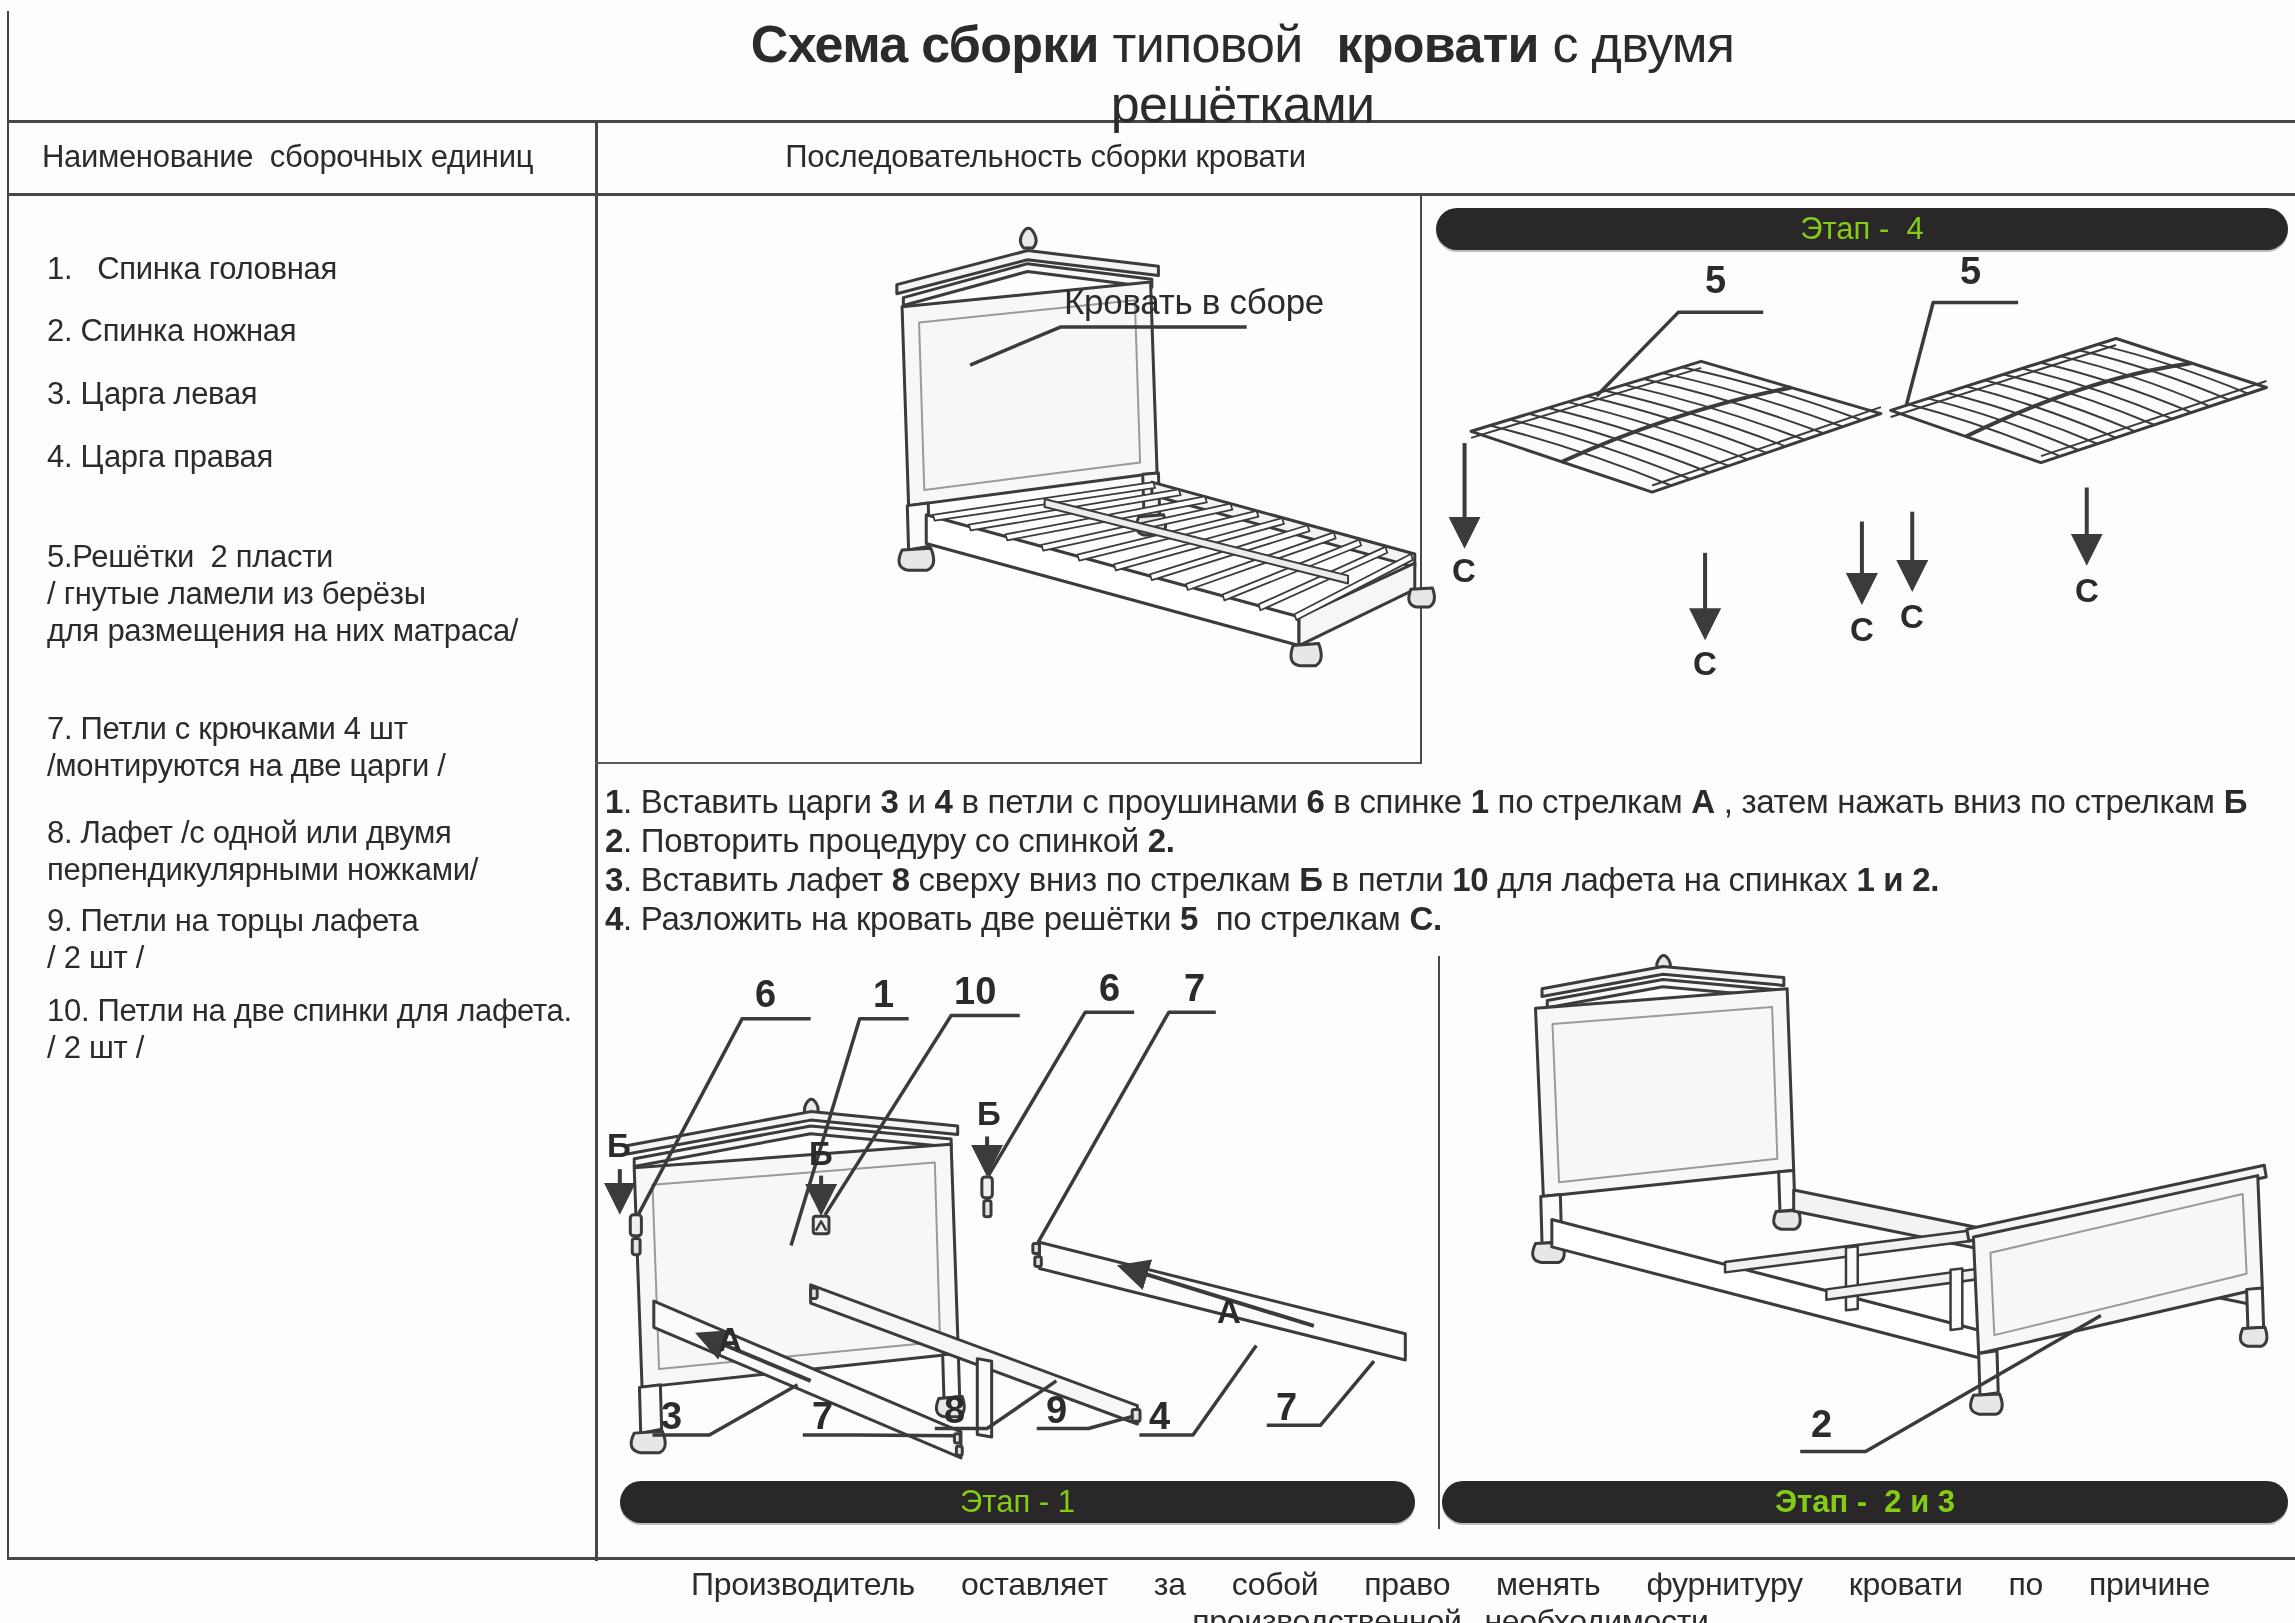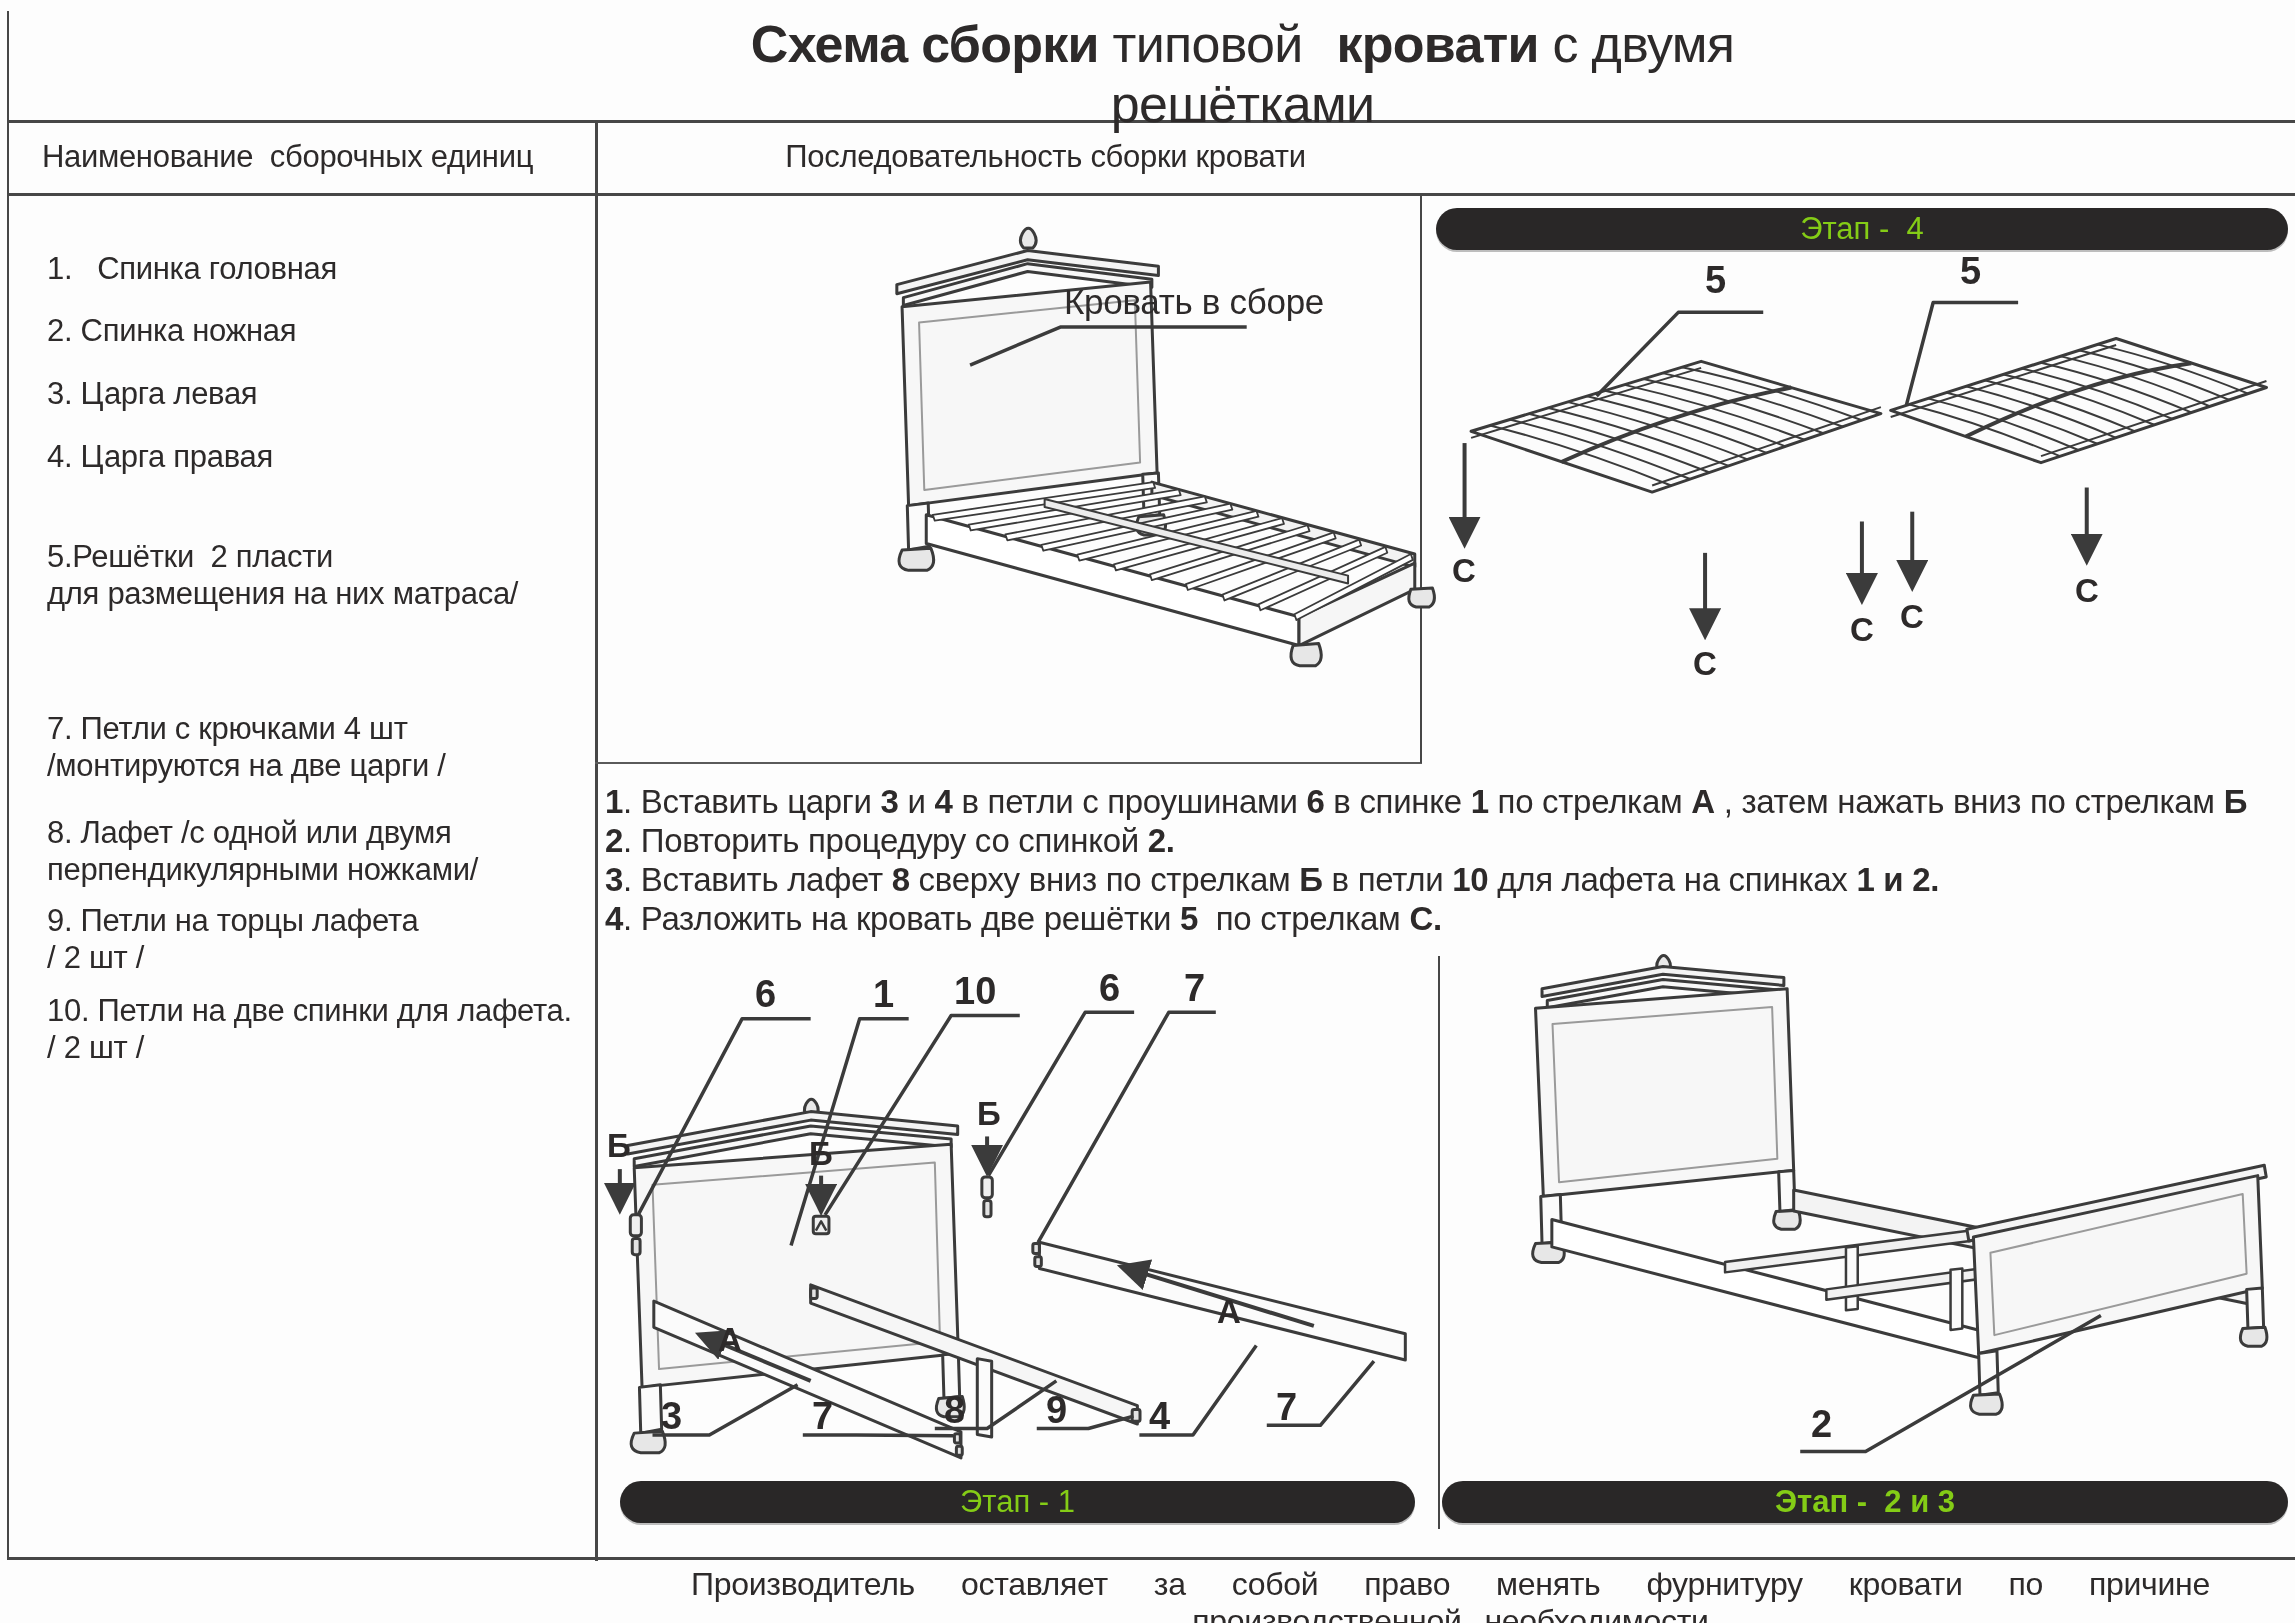--- a/index.html
+++ b/index.html
@@ -51,20 +51,21 @@
       <div class="t">2. Спинка ножная</div>
     </div>
   <div class="parts-item" style="top:375px;">
       <div class="t">3. Царга левая</div>
     </div>
   <div class="parts-item" style="top:438px;">
       <div class="t">4. Царга правая</div>
     </div>
   <div class="parts-item" style="top:498px;margin-top:40px;">
     <div class="t">5.Решётки  2 пласти</div>
+    <div class="t">/ гнутые ламели из берёзы</div>
     <div class="t">для размещения на них матраса/</div>
   </div>
   <div class="parts-item" style="top:710px;">
     <div class="t">7. Петли с крючками 4 шт</div>
     <div class="t">/монтируются на две царги /</div>
   </div>
   <div class="parts-item" style="top:814px;">
     <div class="t">8. Лафет /с одной или двумя</div>
     <div class="t">перпендикулярными ножками/</div>
   </div>

